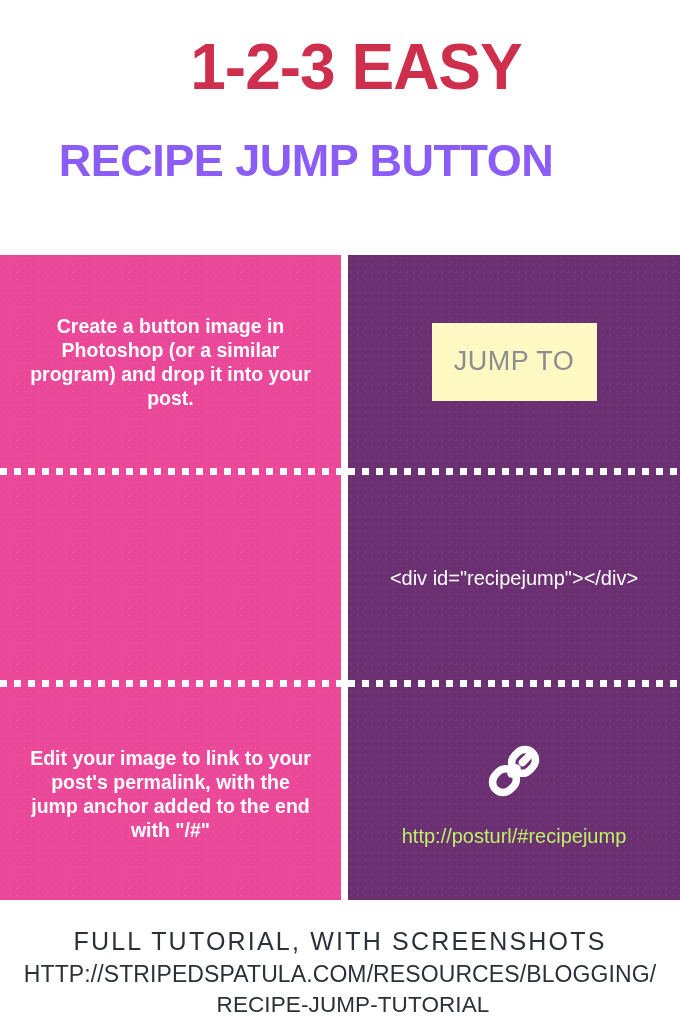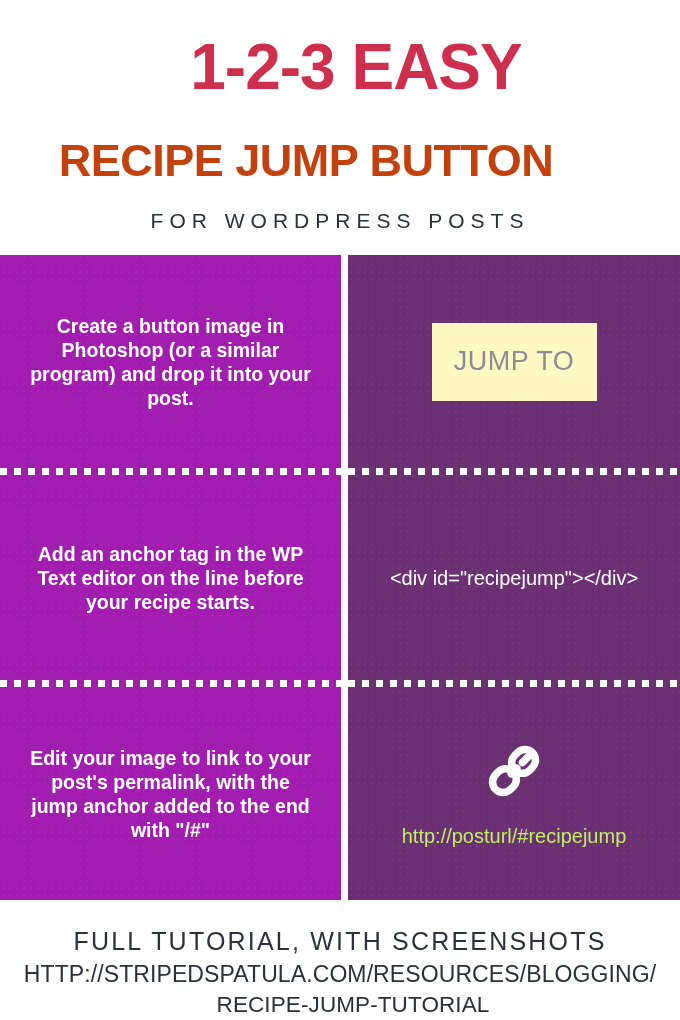--- a/index.html
+++ b/index.html
@@ -41,21 +41,21 @@
   }
   .title-sub {
     position: absolute;
     left: 0;
     top: 137px;
     width: 612px;
     font-size: 45px;
     line-height: 48px;
     font-weight: 900;
     letter-spacing: -0.5px;
-    color: #c2410c;
+    color: #8b5cf6;
     font-family: "Liberation Sans", sans-serif;
     white-space: nowrap;
   }
   .title-tag {
     position: absolute;
     left: 0;
     top: 208px;
     width: 680px;
     font-size: 21px;
     line-height: 26px;
@@ -75,21 +75,21 @@
     height: 645px;
   }
   .col {
     position: absolute;
     top: 0;
     height: 645px;
   }
   .col-left {
     left: 0;
     width: 341px;
-    background: #a21caf;
+    background: #ec4899;
   }
   .col-right {
     left: 348px;
     width: 332px;
     background: #6b3071;
   }
   
   .col::after {
     content: "";
     position: absolute;
@@ -226,36 +226,32 @@
     white-space: nowrap;
     padding-left: 13px;
   }
 </style>
 </head>
 <body>
 
 <div class="header">
   <div class="title-main">1-2-3 EASY</div>
   <div class="title-sub">RECIPE JUMP BUTTON</div>
-  <div class="title-tag">FOR WORDPRESS POSTS</div>
 </div>
 
 <div class="panels">
 
   <div class="col col-left">
     <div class="dash-row dash-1"></div>
     <div class="dash-row dash-2"></div>
 
     <div class="cell cell-r1">
       <div class="step-text">Create a button image in Photoshop (or a similar program) and drop it into your post.</div>
     </div>
 
-    <div class="cell cell-r2">
-      <div class="step-text">Add an anchor tag in the WP Text editor on the line before your recipe starts.</div>
-    </div>
 
     <div class="cell cell-r3">
       <div class="step-text">Edit your image to link to your post's permalink, with the jump anchor added to the end with "/#"</div>
     </div>
   </div>
 
   <div class="col col-right">
     <div class="dash-row dash-1"></div>
     <div class="dash-row dash-2"></div>
 

